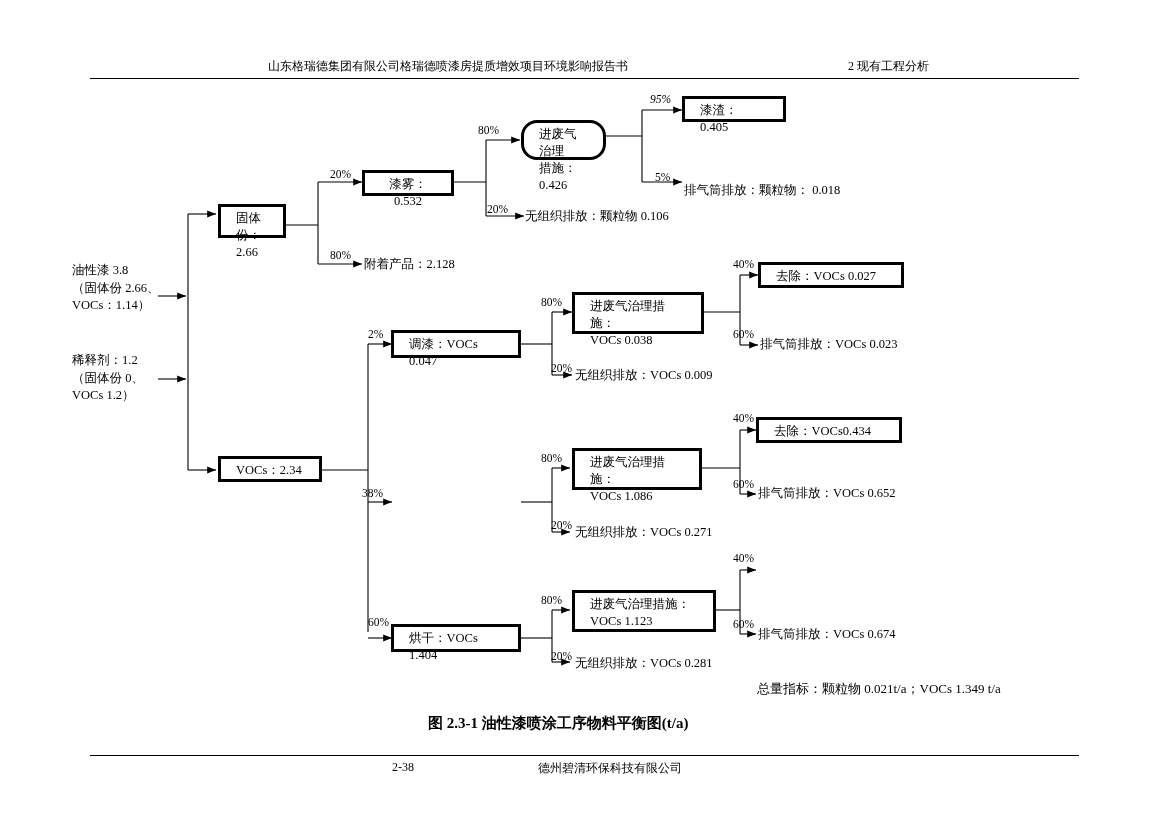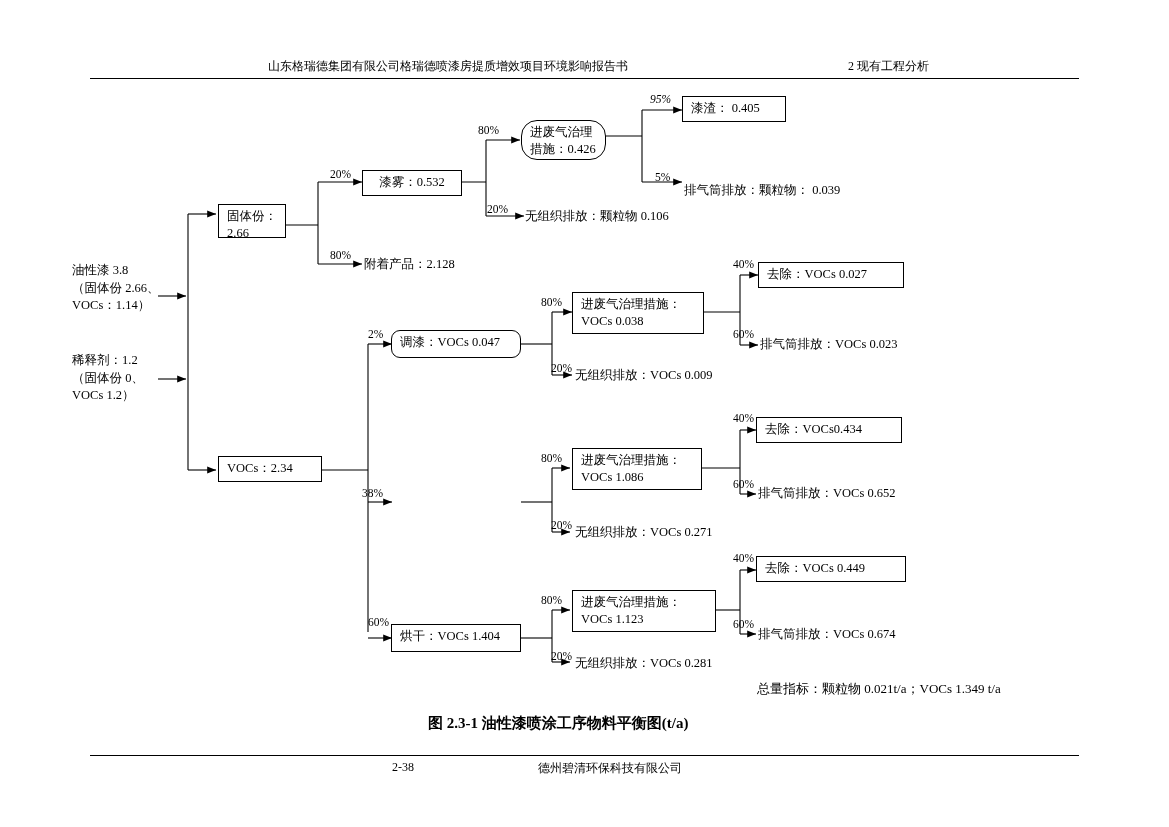--- a/index.html
+++ b/index.html
@@ -39,26 +39,26 @@
     position: absolute;
     font-size: 12px;
     white-space: nowrap;
   }
   #footer-page { left: 392px; top: 760px; }
   #footer-company { left: 538px; top: 760px; }
 
   
   .box {
     position: absolute;
-    border: 1px solid #000000;
+    border: 3px solid #000000;
     background: #fff;
     box-sizing: border-box;
     font-size: 12.5px;
     line-height: 1.35;
-    padding: 3px 8px;
+    padding: 3px 15px;
     white-space: pre-line;
   }
   .box.center { text-align: center; }
 
   
   .lbl {
     position: absolute;
     font-size: 12.5px;
     white-space: pre-line;
     line-height: 1.4;
@@ -172,46 +172,45 @@
 （固体份 2.66、
 VOCs：1.14）</div>
   <div class="lbl" style="left:72px; top:352px;">稀释剂：1.2
 （固体份 0、
 VOCs 1.2）</div>
 
   <div class="box" style="left:218px; top:204px; width:68px; height:34px;">固体份：
 2.66</div>
   <div class="box" style="left:218px; top:456px; width:104px; height:26px;">VOCs：2.34</div>
 
-  <div class="box center" style="left:362px; top:170px; width:100px; height:26px;">漆雾：0.532</div>
+  <div class="box center" style="left:362px; top:170px; width:92px; height:26px;">漆雾：0.532</div>
   <div class="lbl" style="left:364px; top:256px;">附着产品：2.128</div>
 
   <div class="box" style="left:521px; top:120px; width:85px; height:40px;border-radius:16px;">进废气治理
 措施：0.426</div>
   <div class="box" style="left:682px; top:96px; width:104px; height:26px;">漆渣：  0.405</div>
-  <div class="lbl" style="left:684px; top:182px;">排气筒排放：颗粒物：  0.039</div>
+  <div class="lbl" style="left:684px; top:182px;">排气筒排放：颗粒物：  0.018</div>
   <div class="lbl" style="left:525px; top:208px;">无组织排放：颗粒物 0.106</div>
 
-  <div class="box" style="left:391px; top:330px; width:130px; height:28px;border-radius:9px;">调漆：VOCs 0.047</div>
+  <div class="box" style="left:391px; top:330px; width:130px; height:28px;">调漆：VOCs 0.047</div>
   <div class="box" style="left:572px; top:292px; width:132px; height:42px;">进废气治理措施：
 VOCs   0.038</div>
   <div class="box" style="left:758px; top:262px; width:146px; height:26px;">去除：VOCs 0.027</div>
   <div class="lbl" style="left:760px; top:336px;">排气筒排放：VOCs 0.023</div>
   <div class="lbl" style="left:575px; top:367px;">无组织排放：VOCs 0.009</div>
 
   <div class="box" style="left:572px; top:448px; width:130px; height:42px;">进废气治理措施：
 VOCs 1.086</div>
   <div class="box" style="left:756px; top:417px; width:146px; height:26px;">去除：VOCs0.434</div>
   <div class="lbl" style="left:758px; top:485px;">排气筒排放：VOCs 0.652</div>
   <div class="lbl" style="left:575px; top:524px;">无组织排放：VOCs 0.271</div>
 
   <div class="box" style="left:391px; top:624px; width:130px; height:28px;">烘干：VOCs 1.404</div>
   <div class="box" style="left:572px; top:590px; width:144px; height:42px;">进废气治理措施：
 VOCs 1.123</div>
-  <div class="box" style="left:756px; top:556px; width:150px; height:26px;">去除：VOCs 0.449</div>
   <div class="lbl" style="left:758px; top:626px;">排气筒排放：VOCs 0.674</div>
   <div class="lbl" style="left:575px; top:655px;">无组织排放：VOCs 0.281</div>
 
   <div class="pct" style="left:330px; top:168px;">20%</div>
   <div class="pct" style="left:330px; top:249px;">80%</div>
   <div class="pct" style="left:478px; top:124px;">80%</div>
   <div class="pct" style="left:487px; top:203px;">20%</div>
   <div class="pct" style="left:650px; top:93px;font-style:italic;">95%</div>
   <div class="pct" style="left:655px; top:171px;">5%</div>
 

